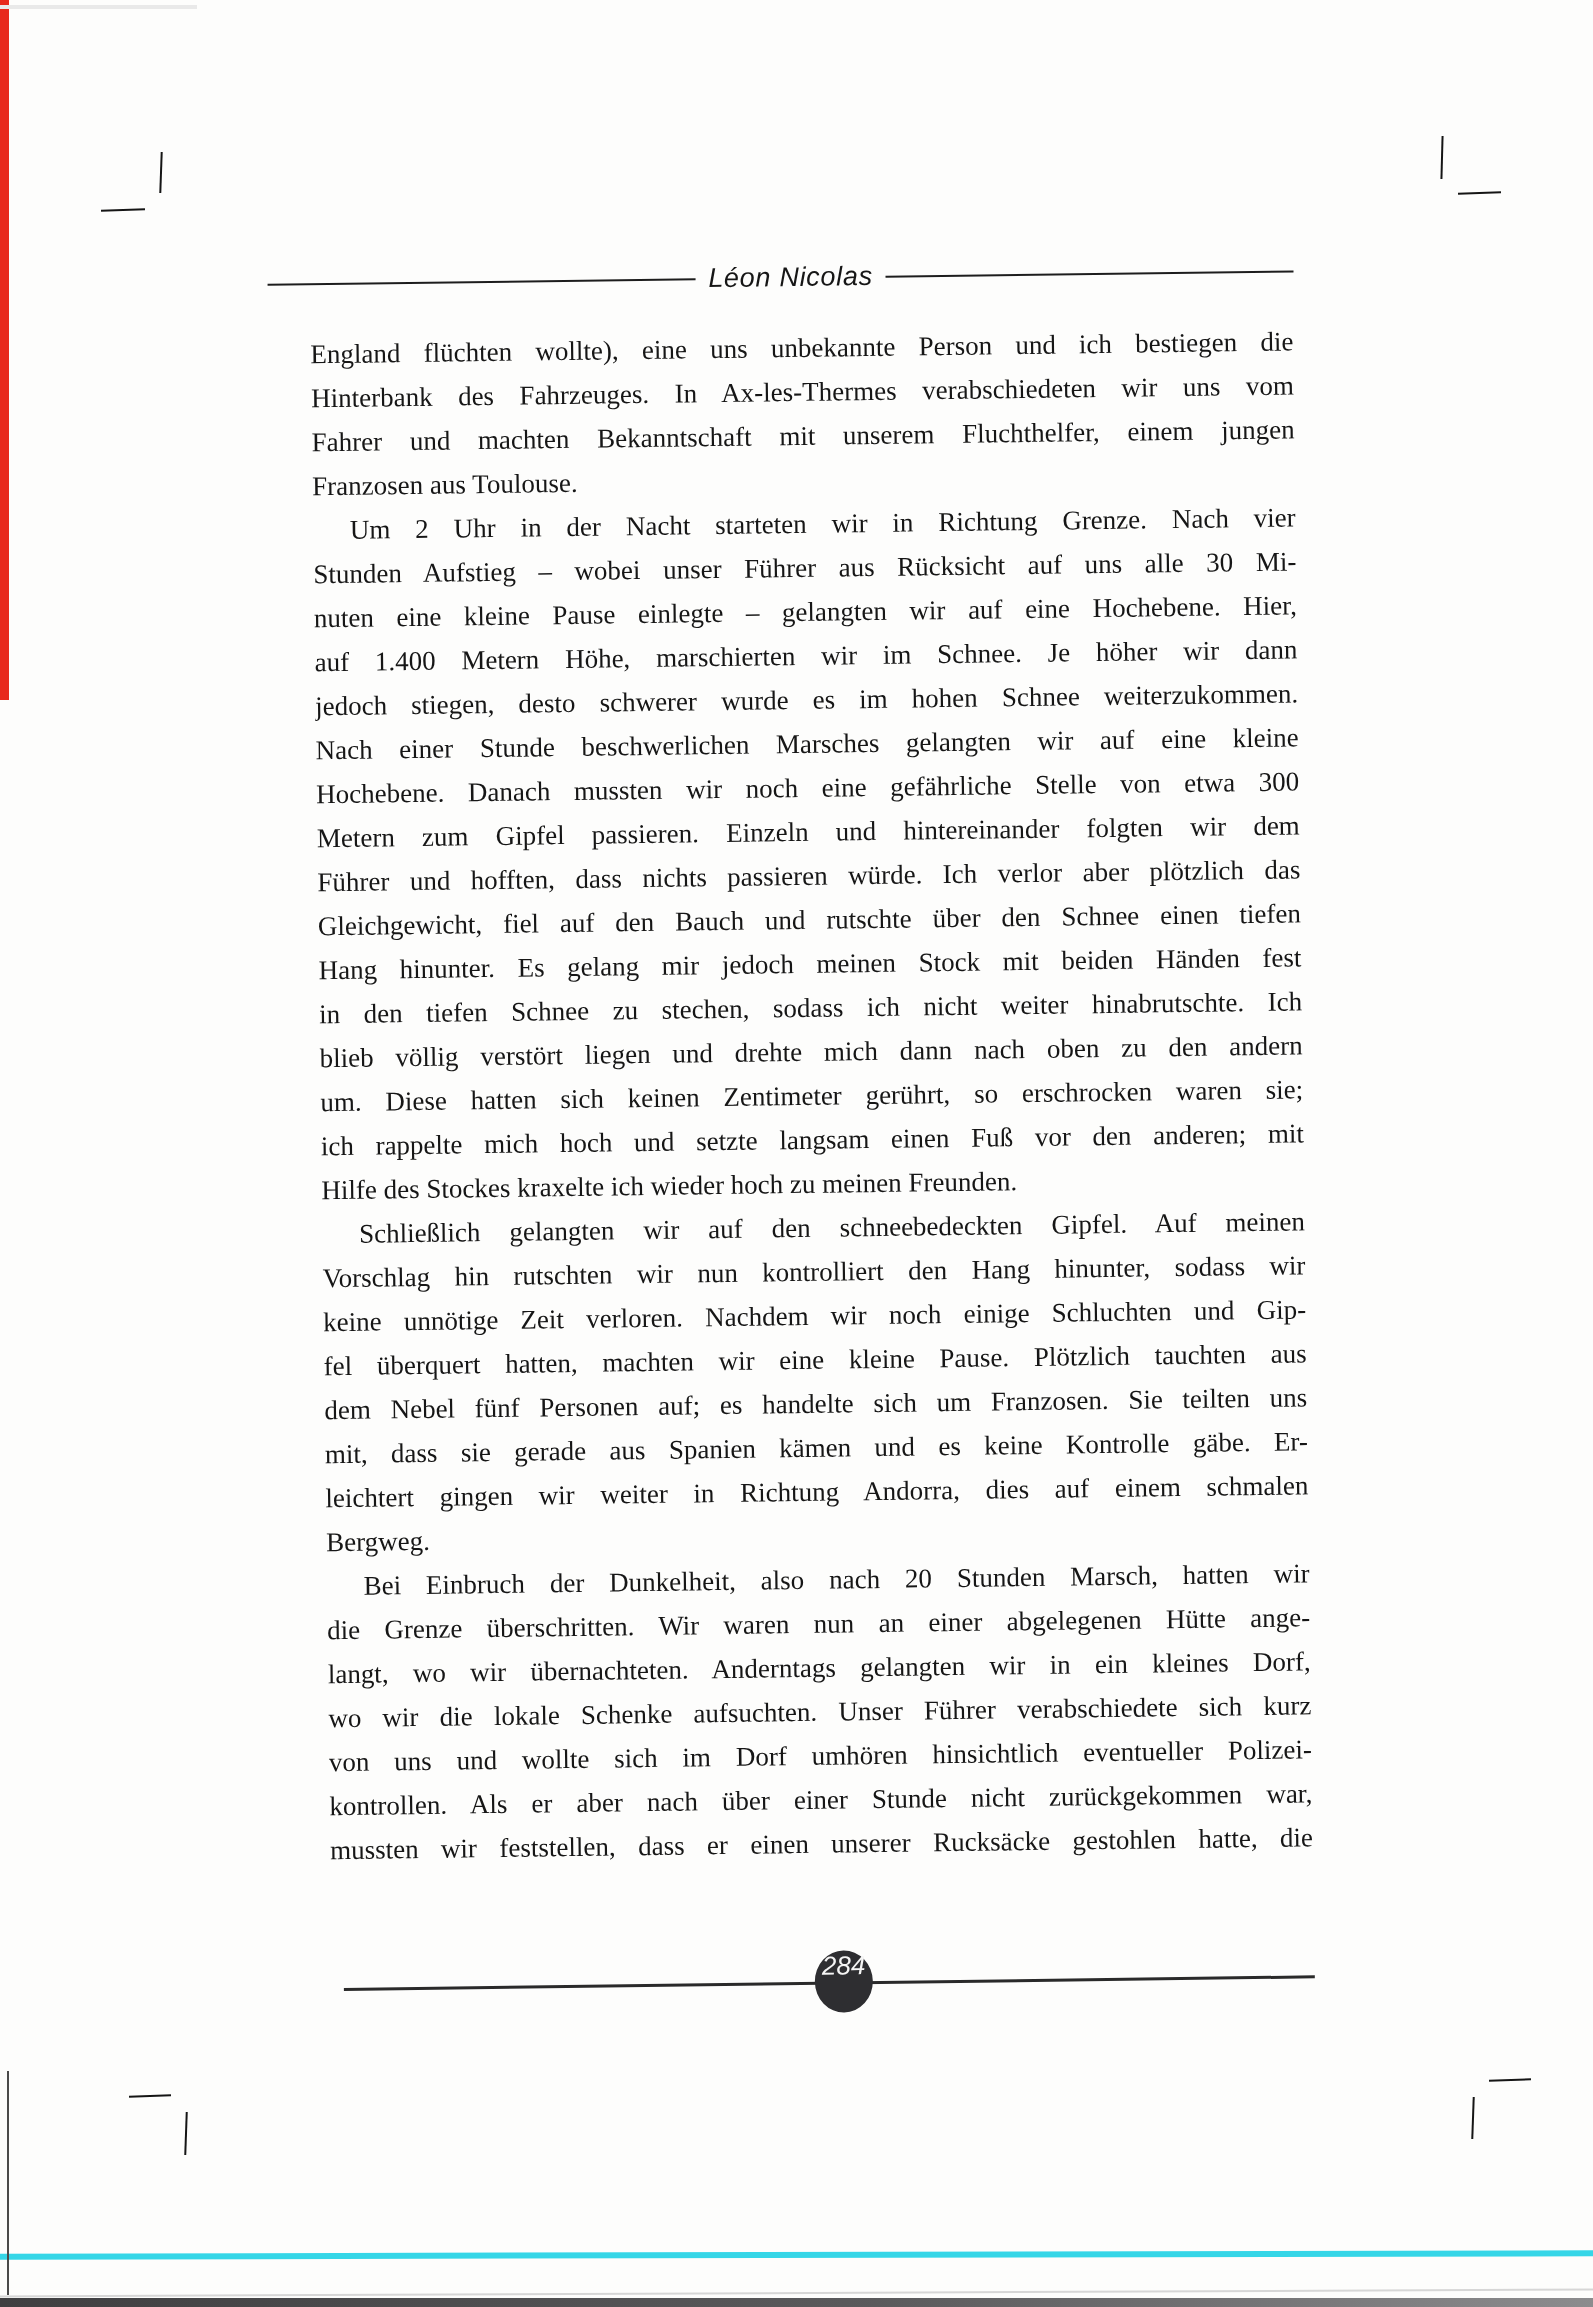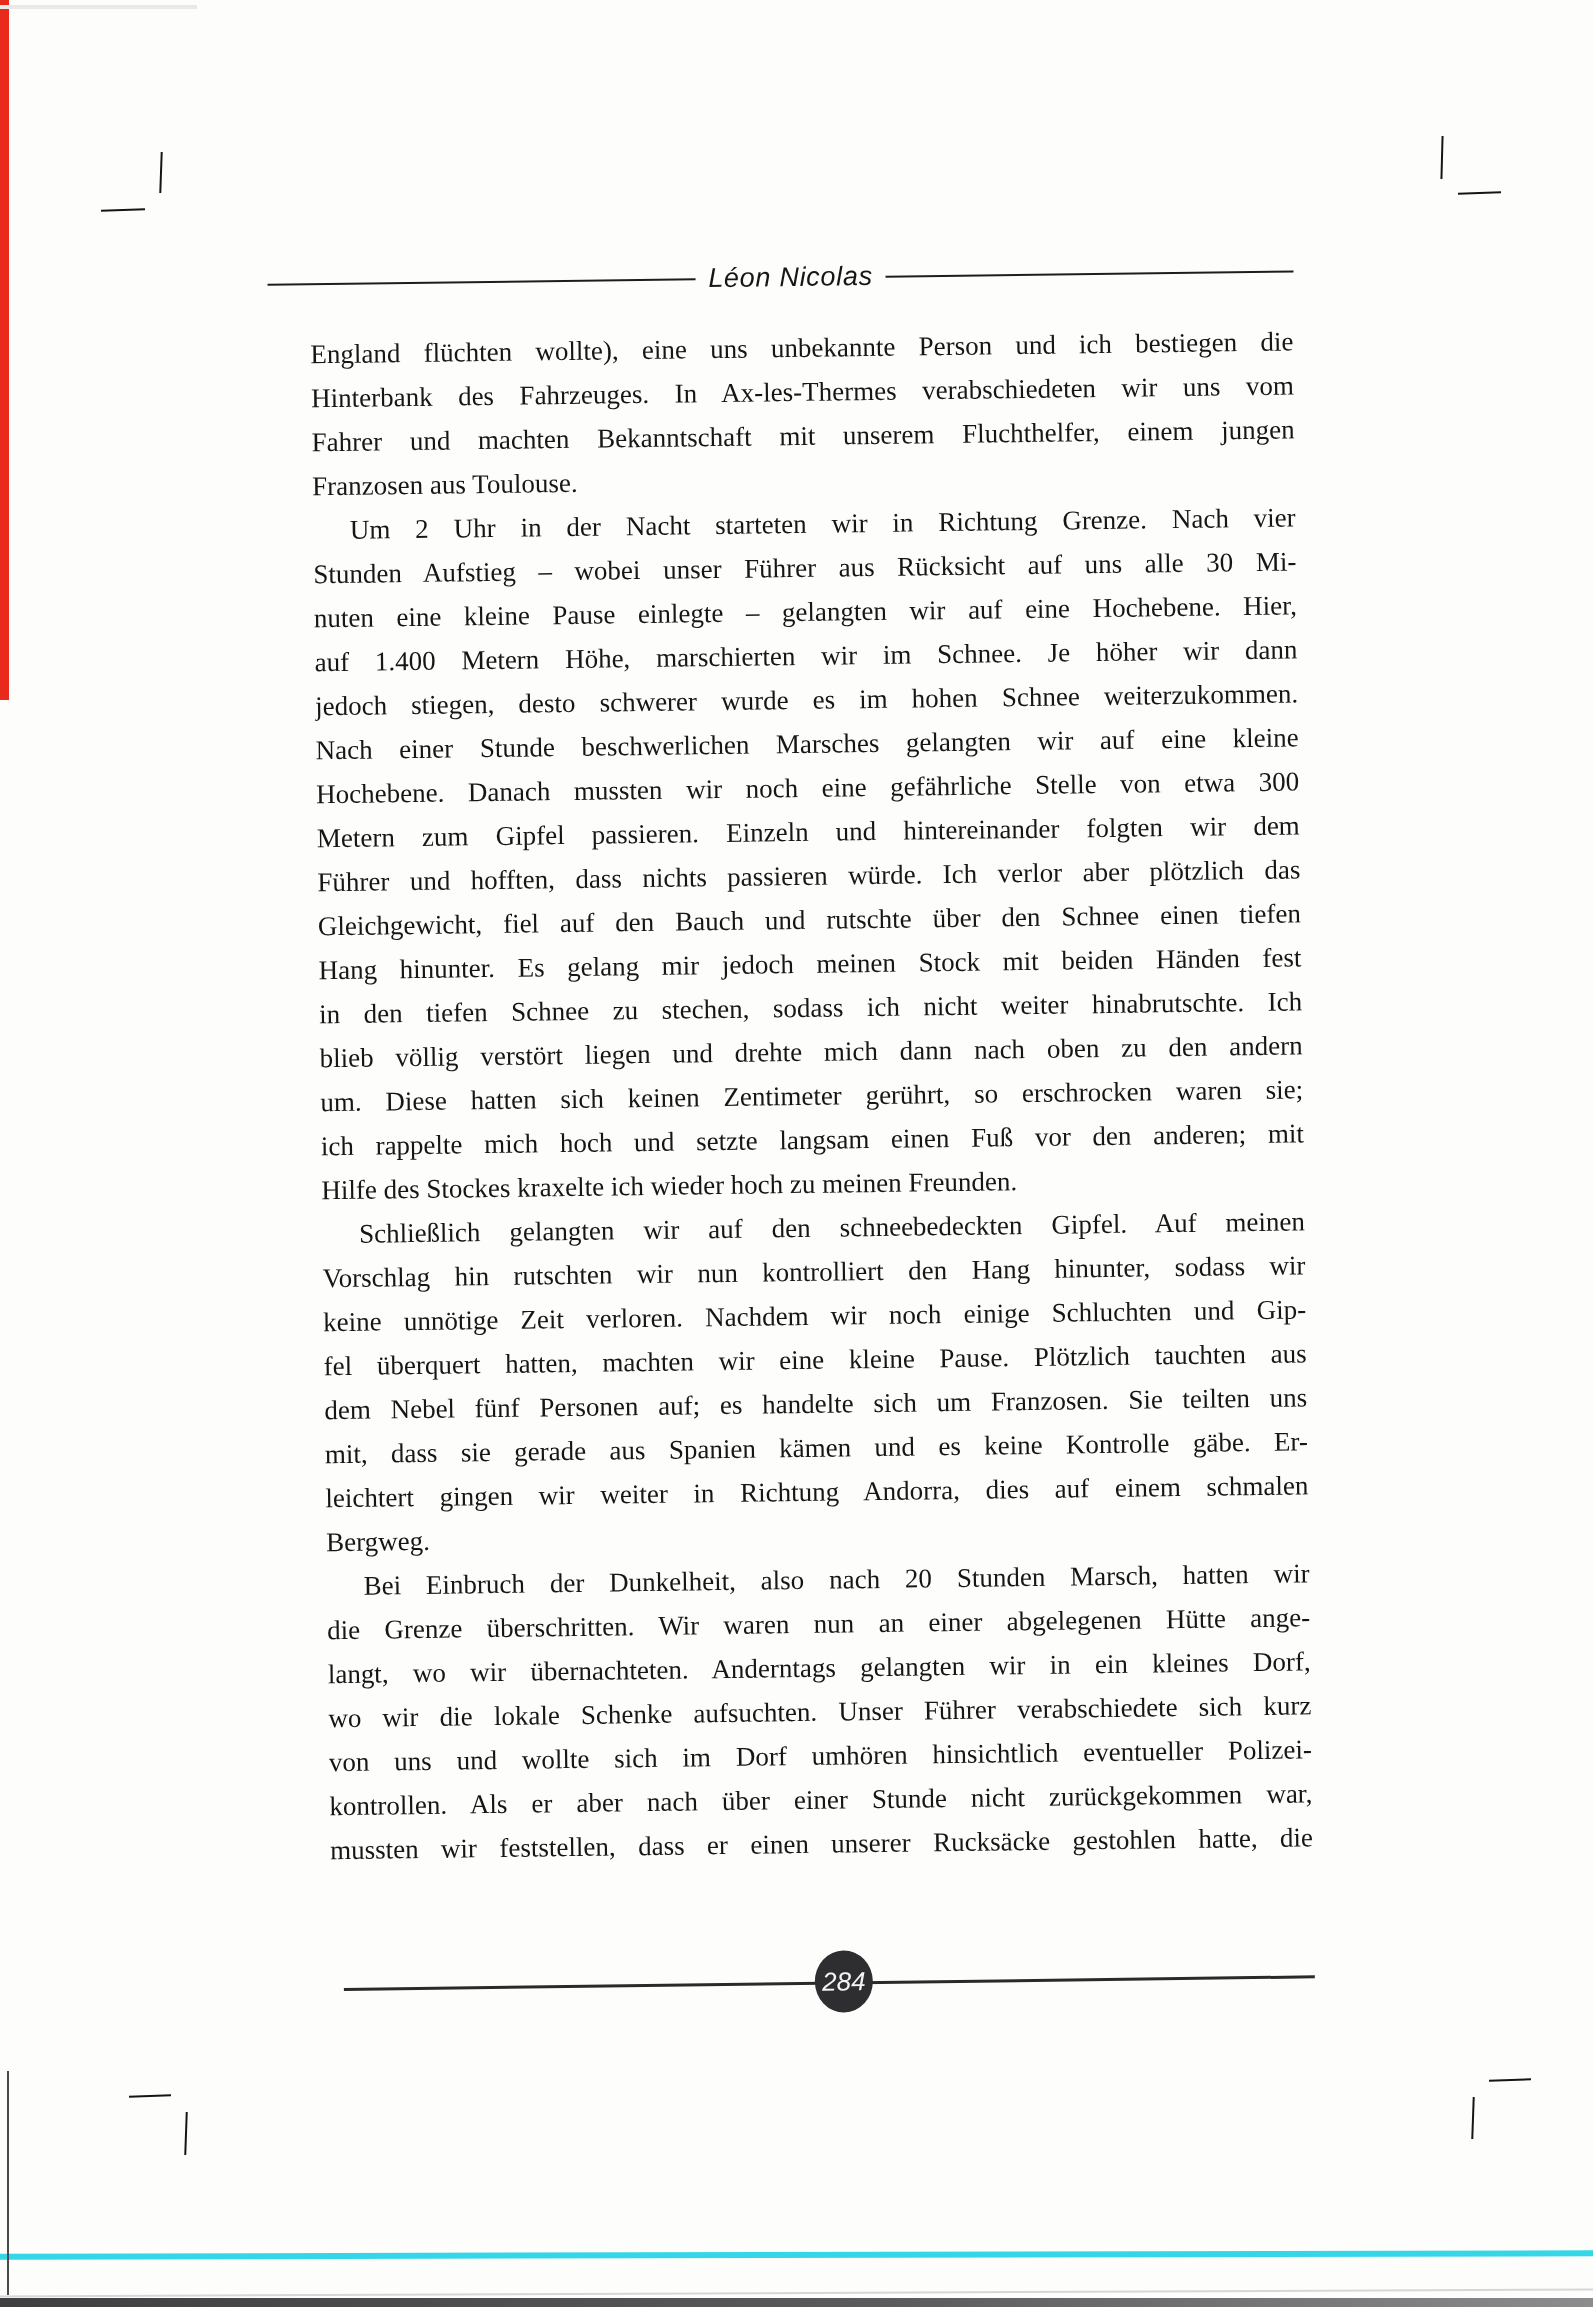--- a/index.html
+++ b/index.html
@@ -120,21 +120,21 @@
   .footer .footer-rule {
     position: absolute; left: 0; top: 32px;
     width: 100%; height: 2.6px;
     background: #2a2a2a;
   }
   .page-badge {
     position: absolute; left: 471px; top: 1.3px;
     width: 58px; height: 62px;
     background: var(--circle, #2e2e31);
     border-radius: 50%;
-    display: flex; align-items: center; justify-content: center;
+    display: flex; justify-content: center;
   }
   .page-badge span {
     color: #f5f5f5;
     font-style: italic;
     font-size: 26px;
     font-family: "Liberation Sans", "DejaVu Sans", sans-serif;
   }
 </style>
 </head>
 <body>

